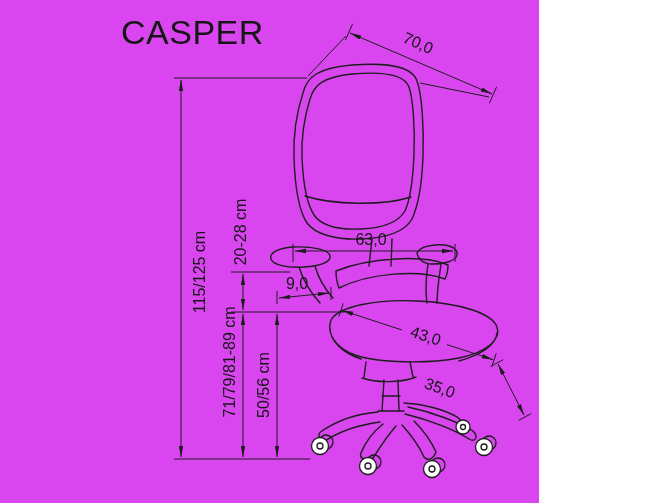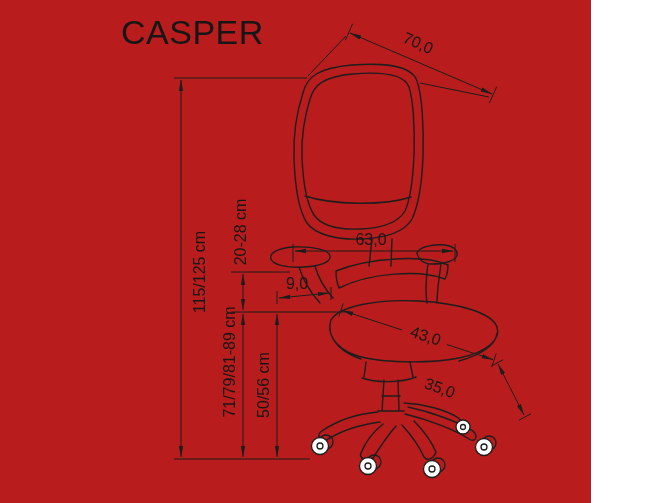--- a/index.html
+++ b/index.html
@@ -1,20 +1,20 @@
 <!DOCTYPE html>
 <html><head>
 <meta charset="utf-8">
 <style>
   html, body { margin:0; padding:0; background:#ffffff; }
   .page {
     position: relative;
-    width: 591px;
+    width: 539px;
     height: 503px;
-    background: #b91c1c;
+    background: #d946ef;
     overflow: hidden;
     font-family: "Liberation Sans", sans-serif;
   }
   svg { display:block; }
   .title {
     font-family: "Liberation Sans", sans-serif;
     font-size: 34px;
     letter-spacing: 0.5px;
     fill: #161616;
   }

